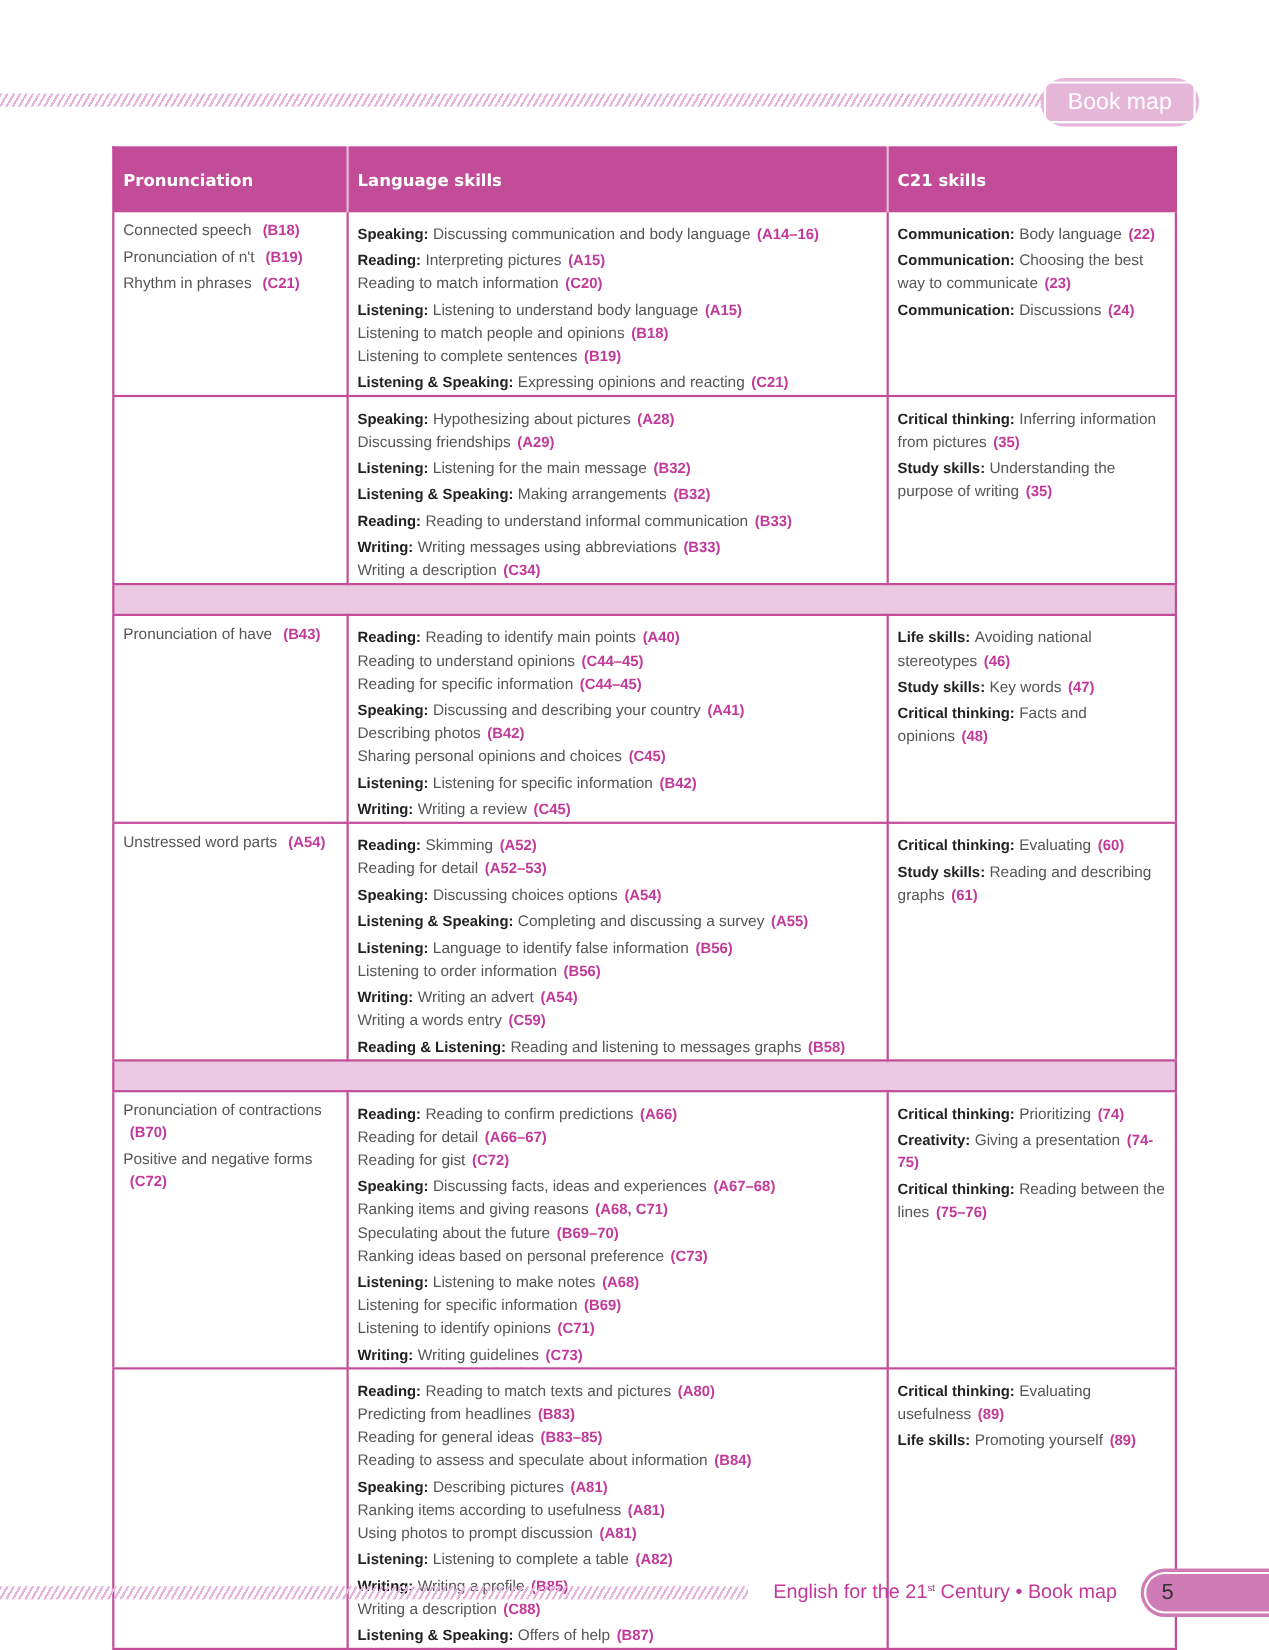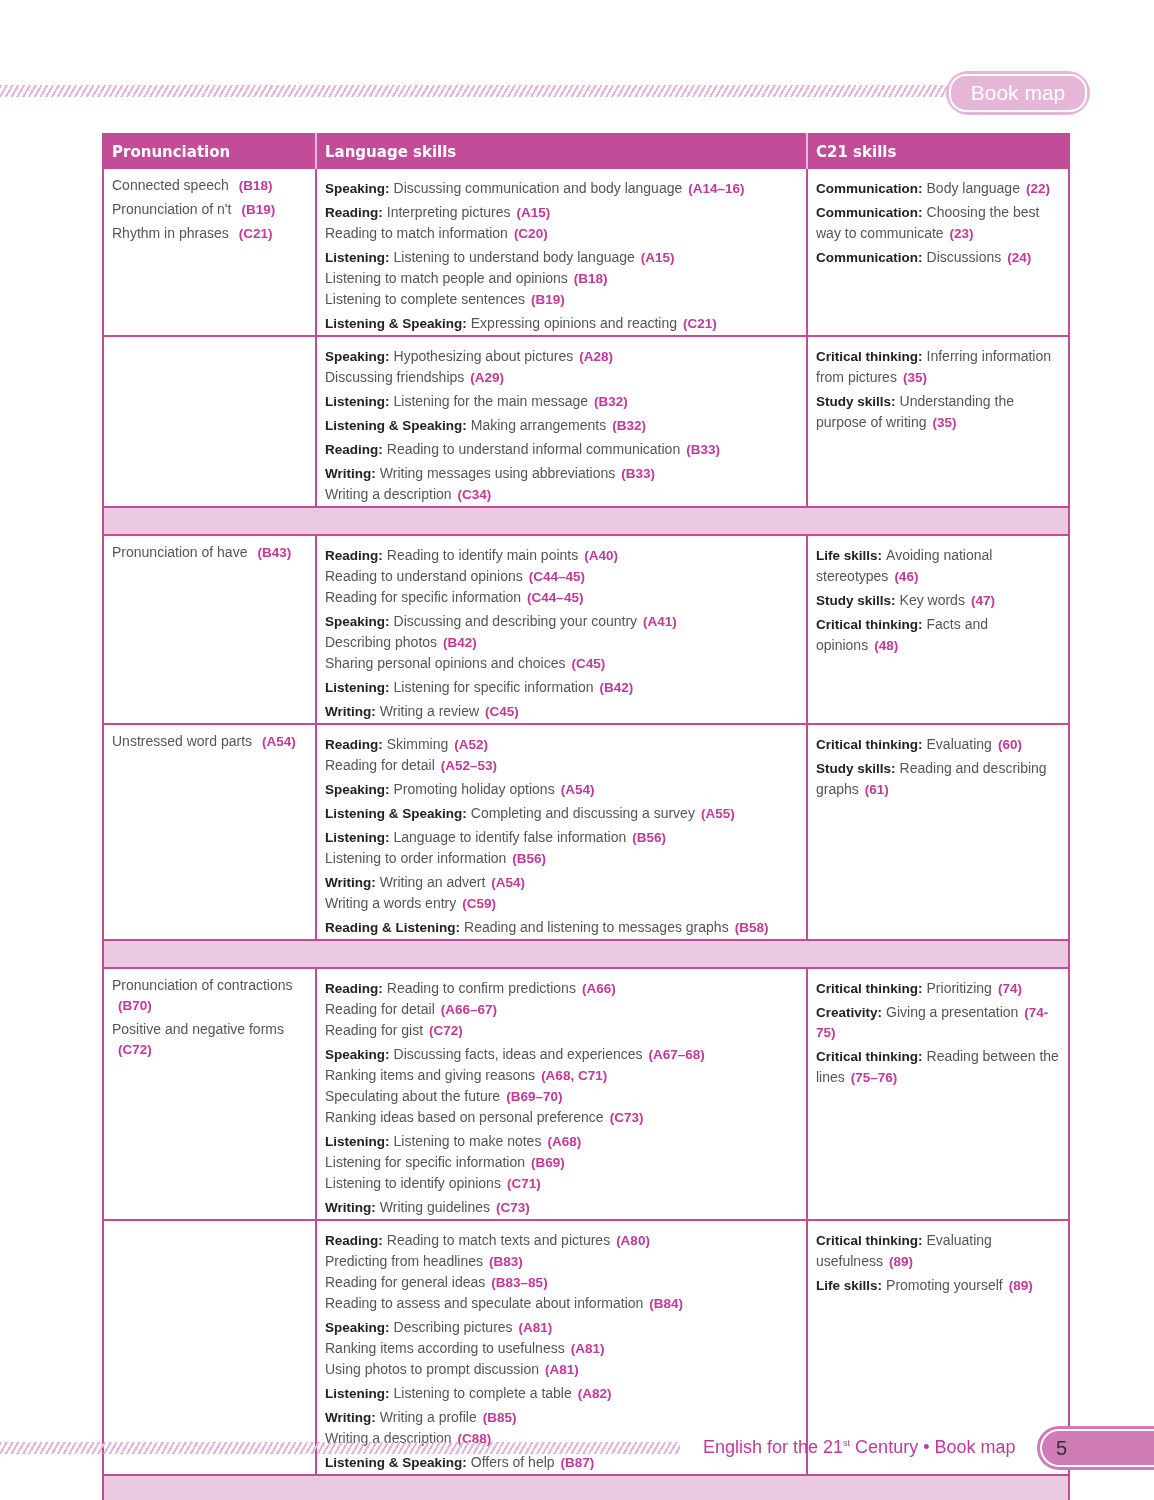--- a/index.html
+++ b/index.html
@@ -11,33 +11,33 @@
     background: repeating-linear-gradient(120deg, #e6b3dd 0 2px, transparent 2px 5px);
   }
   #top-hatch { left: 0; top: 85px; width: 955px; }
   #bottom-hatch { left: 0; top: 1442px; width: 680px; }
 
   #bookmap-pill {
     position: absolute; left: 946px; top: 71px; width: 144px; height: 44px;
     border-radius: 22px; background: #e6b6d8; padding: 3px;
   }
   #bookmap-pill .inner {
-    width: 100%; height: 100%; border-radius: 17px; border: 2px solid #fff;
+    width: 100%; height: 100%; border-radius: 6px; border: 2px solid #fff;
     display: flex; align-items: center; justify-content: center;
     color: #fff; font-family: "Liberation Sans", sans-serif; font-size: 21px;
   }
 
   #table {
     position: absolute; left: 102px; top: 133px; width: 966px;
     border: 2px solid #c24c98; border-collapse: collapse; table-layout: fixed;
   }
   #table th {
     background: #c24c98; color: #fff; text-align: left; font-weight: bold;
     font-family: "DejaVu Sans", sans-serif; font-size: 15px;
-    padding: 8px 8px; height: 28px; border-right: 2px solid #e8b8da;
+    padding: 20px 8px; height: 28px; border-right: 2px solid #e8b8da;
   }
   #table th:last-child { border-right: none; }
   #table td {
     vertical-align: top; padding: 6px 8px 1px 8px;
     border-right: 2px solid #c24c98; border-bottom: 2px solid #c24c98;
     font-size: 12.6px; line-height: 20px; color: #555;
   }
   #table td:last-child { border-right: none; }
   #table tr.band td {
     background: #ecc9e2; height: 28px; padding: 0; border-right: none;
@@ -146,21 +146,21 @@
           <span class="line gap"><span class="cat">Critical thinking:</span> <span class="desc">Facts and opinions</span><span class="ref">(48)</span></span>
         </td>
       </tr>
       <tr>
         <td>
           <span class="line"><span class="desc">Unstressed word parts</span> <span class="ref">(A54)</span></span>
         </td>
         <td>
           <span class="line gap"><span class="cat">Reading:</span> <span class="desc">Skimming</span><span class="ref">(A52)</span></span>
           <span class="line"><span class="desc">Reading for detail</span><span class="ref">(A52–53)</span></span>
-          <span class="line gap"><span class="cat">Speaking:</span> <span class="desc">Promoting holiday options</span><span class="ref">(A54)</span></span>
+          <span class="line gap"><span class="cat">Speaking:</span> <span class="desc">Discussing choices options</span><span class="ref">(A54)</span></span>
           <span class="line gap"><span class="cat">Listening &amp; Speaking:</span> <span class="desc">Completing and discussing a survey</span><span class="ref">(A55)</span></span>
           <span class="line gap"><span class="cat">Listening:</span> <span class="desc">Language to identify false information</span><span class="ref">(B56)</span></span>
           <span class="line"><span class="desc">Listening to order information</span><span class="ref">(B56)</span></span>
           <span class="line gap"><span class="cat">Writing:</span> <span class="desc">Writing an advert</span><span class="ref">(A54)</span></span>
           <span class="line"><span class="desc">Writing a words entry</span><span class="ref">(C59)</span></span>
           <span class="line gap"><span class="cat">Reading &amp; Listening:</span> <span class="desc">Reading and listening to messages graphs</span><span class="ref">(B58)</span></span>
         </td>
         <td>
           <span class="line gap"><span class="cat">Critical thinking:</span> <span class="desc">Evaluating</span><span class="ref">(60)</span></span>
           <span class="line gap"><span class="cat">Study skills:</span> <span class="desc">Reading and describing graphs</span><span class="ref">(61)</span></span>

